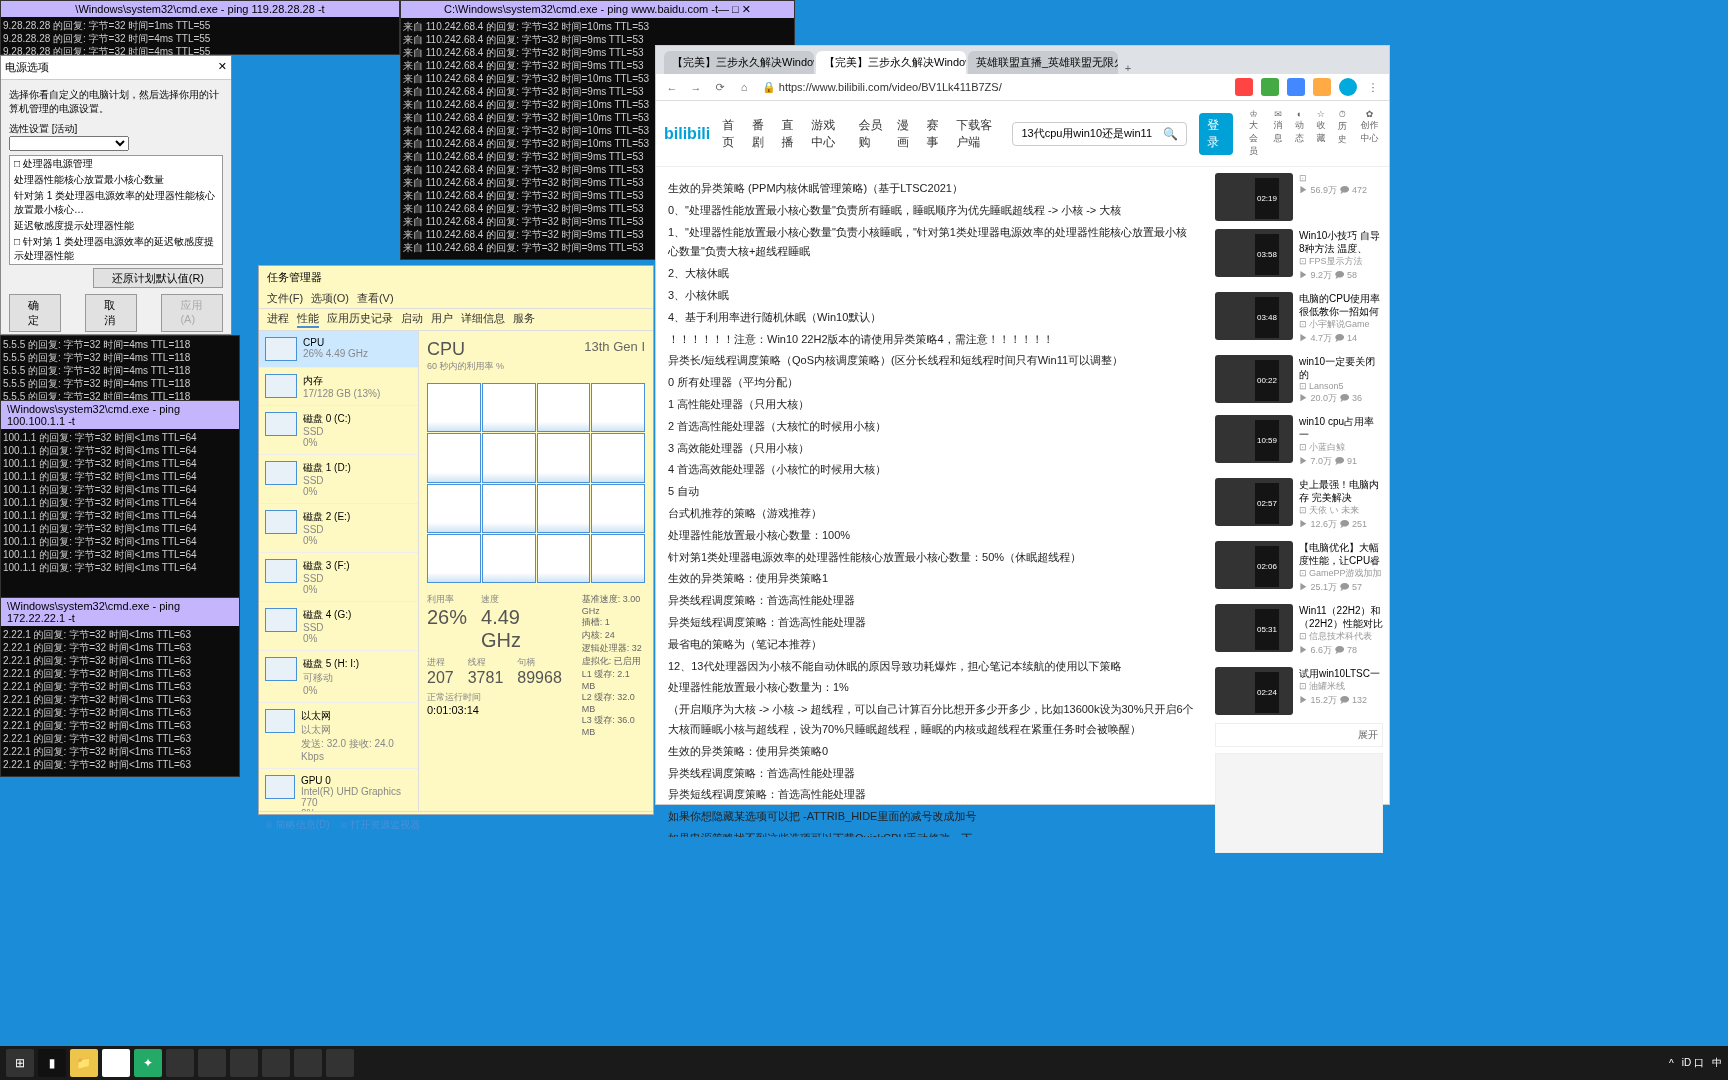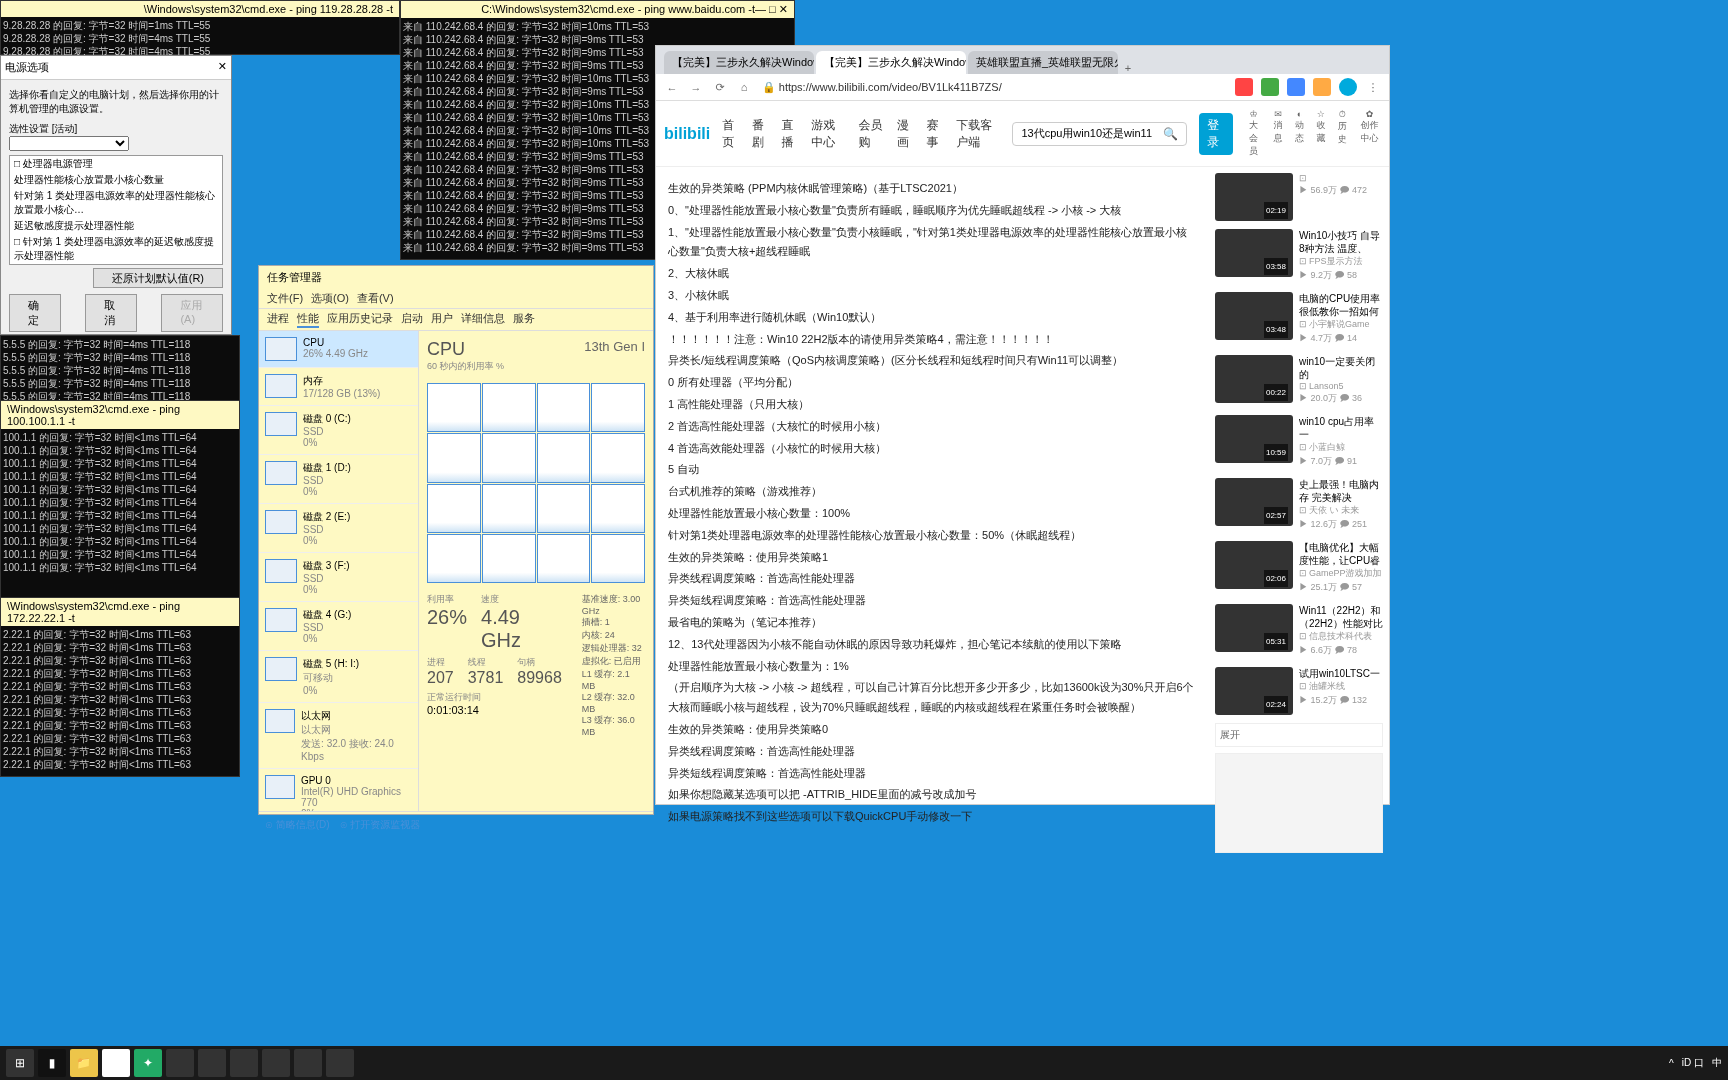--- a/index.html
+++ b/index.html
@@ -1,18 +1,18 @@
 <!DOCTYPE html>
 <html><head>
 <meta charset="utf-8">
 <style>
 *{margin:0;padding:0;box-sizing:border-box;font-family:'Microsoft YaHei',Arial,sans-serif;}
 body{background:#1a8cd8;width:1728px;height:1080px;overflow:hidden;position:relative;}
 .cmd{position:absolute;background:#0c0c0c;border:1px solid #333;}
-.cmd-title{background:#fef9c3;color:#000;font-size:11px;padding:2px 6px;display:flex;justify-content:flex-end;}
+.cmd-title{background:#c4b5fd;color:#000;font-size:11px;padding:2px 6px;display:flex;justify-content:center;}
 .cmd-body{padding:2px;font-family:Consolas,monospace;font-size:10px;color:#ccc;line-height:1.3;}
 .cmd-line{white-space:nowrap;}
 .yellow{color:#e5c100;}
 .cmd1{left:0;top:0;width:400px;height:55px;}
 .cmd2{left:400px;top:0;width:395px;height:260px;}
 .cmd3{left:0;top:335px;width:240px;height:260px;}
 .cmd4{left:0;top:400px;width:240px;height:200px;}
 .cmd5{left:0;top:597px;width:240px;height:180px;}
 .dialog{position:absolute;left:0;top:55px;width:232px;height:280px;background:#f0f0f0;border:1px solid #888;font-size:11px;}
 .dialog-title{background:#fff;padding:4px;display:flex;justify-content:space-between;border-bottom:1px solid #ccc;}
@@ -52,25 +52,25 @@
 .search-input{flex:1;border:none;outline:none;font-size:11px;}
 .login-btn{background:#00a1d6;color:#fff;padding:4px 8px;border-radius:4px;}
 .user-icons{display:flex;gap:10px;font-size:9px;color:#666;}
 .user-ico{text-align:center;}
 .br-content{display:flex;height:670px;}
 .article{flex:1;padding:12px;font-size:11px;color:#222;line-height:1.8;overflow:hidden;}
 .article p{margin-bottom:2px;}
 .sidebar{width:180px;padding:6px;font-size:10px;}
 .rec-item{display:flex;gap:6px;margin-bottom:8px;}
 .rec-thumb{width:78px;height:48px;background:#333;border-radius:3px;position:relative;color:#fff;font-size:8px;}
-.rec-dur{position:absolute;bottom:2px;right:5px;background:rgba(0,0,0,.6);padding:4px 2px;margin-top:48px;}
+.rec-dur{position:absolute;bottom:2px;right:14px;background:rgba(0,0,0,.6);padding:16px 2px;margin-top:48px;}
 .rec-info{flex:1;overflow:hidden;}
 .rec-title{font-size:10px;line-height:1.3;max-height:26px;overflow:hidden;}
 .rec-meta{color:#999;font-size:9px;}
-.expand{text-align:left;padding:4px;color:#666;border:1px solid #eee;}
+.expand{text-align:right;padding:4px;color:#666;border:1px solid #eee;}
 .side-img{width:168px;height:100px;background:#f4f4f4;margin-top:6px;border:1px solid #eee;}
 .taskbar{position:absolute;bottom:0;left:0;right:0;height:34px;background:#1a1a1a;display:flex;align-items:center;padding:0 6px;gap:4px;}
 .tb-item{width:28px;height:28px;background:#333;border-radius:2px;display:flex;align-items:center;justify-content:center;color:#fff;font-size:12px;}
 .tb-right{margin-left:auto;display:flex;gap:8px;color:#fff;font-size:10px;align-items:center;}
 select{font-size:10px;width:120px;}
 </style>
 </head>
 <body>
 
 <div class="cmd cmd1">
@@ -416,20 +416,21 @@
         <p>2、大核休眠</p>
         <p>3、小核休眠</p>
         <p>4、基于利用率进行随机休眠（Win10默认）</p>
         <p></p>
         <p>！！！！！！注意：Win10 22H2版本的请使用异类策略4，需注意！！！！！！</p>
         <p></p>
         <p>异类长/短线程调度策略（QoS内核调度策略）(区分长线程和短线程时间只有Win11可以调整）</p>
         <p>0 所有处理器（平均分配）</p>
         <p>1 高性能处理器（只用大核）</p>
         <p>2 首选高性能处理器（大核忙的时候用小核）</p>
+        <p>3 高效能处理器（只用小核）</p>
         <p>4 首选高效能处理器（小核忙的时候用大核）</p>
         <p>5 自动</p>
         <p></p>
         <p>台式机推荐的策略（游戏推荐）</p>
         <p>处理器性能放置最小核心数量：100%</p>
         <p>针对第1类处理器电源效率的处理器性能核心放置最小核心数量：50%（休眠超线程）</p>
         <p>生效的异类策略：使用异类策略1</p>
         <p>异类线程调度策略：首选高性能处理器</p>
         <p>异类短线程调度策略：首选高性能处理器</p>
         <p></p>

